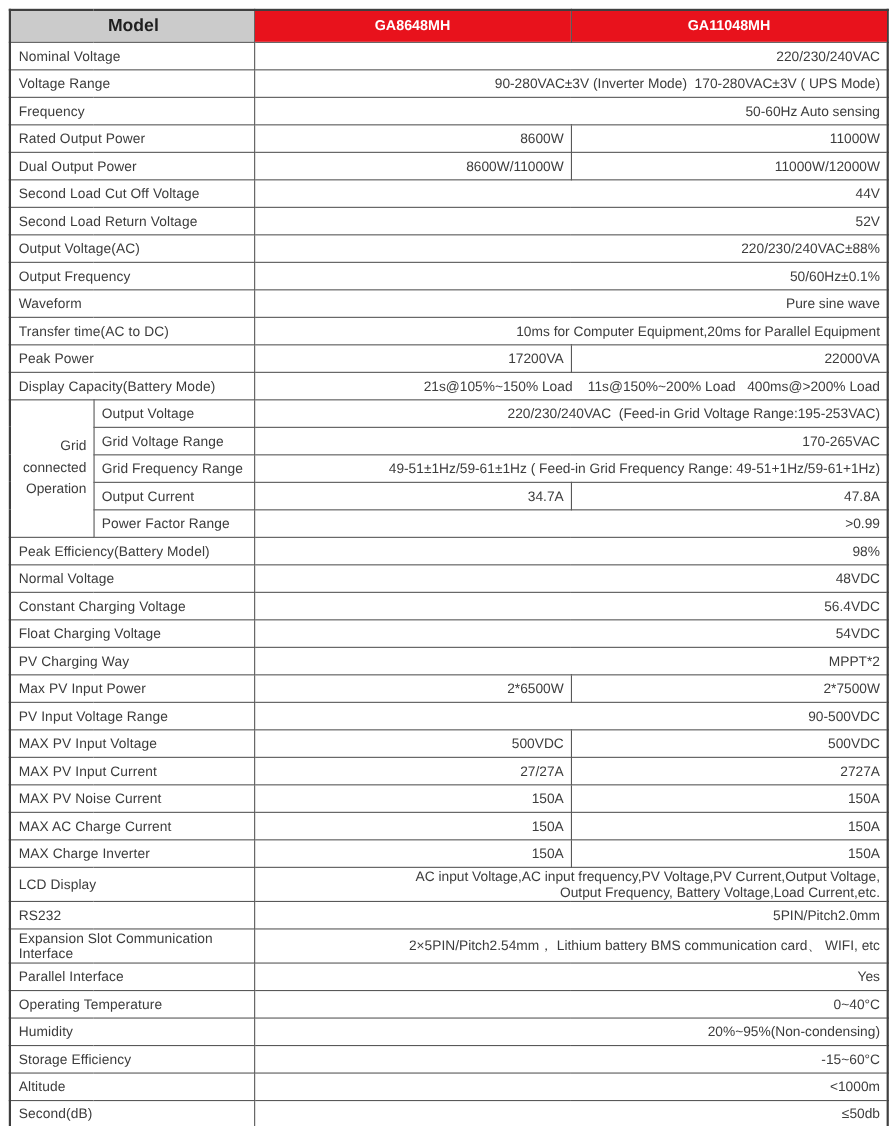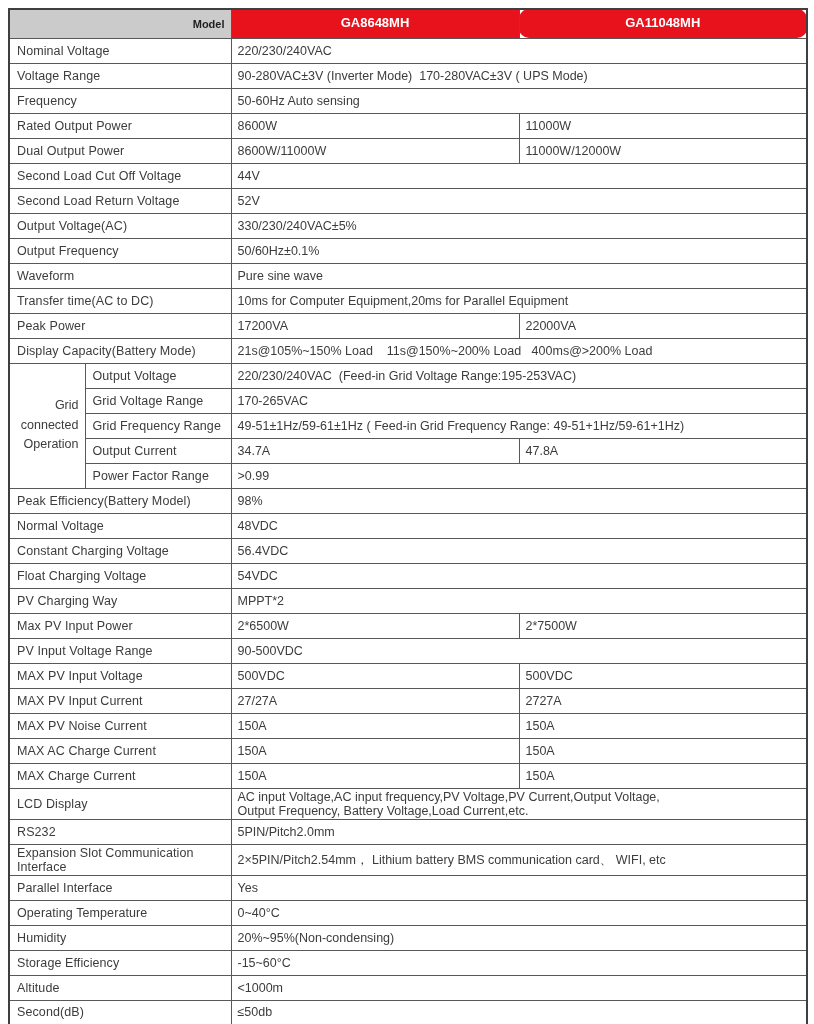--- a/index.html
+++ b/index.html
@@ -28,51 +28,51 @@
     font-size:12.5px;
     line-height:1.12;
     padding:1px 6px;
     vertical-align:middle;
     overflow:hidden;
   }
   thead tr{height:29px;}
   tbody tr{height:25px;}
   th.model-cell{
     background:var(--model-gray);
-    text-align:right;
+    text-align:center;
     font-weight:bold;
-    font-size:11px;
+    font-size:16px;
     color:#1e1e1e;
     padding-left:8px;
   }
   th.col-head{
     background:var(--red);
     color:#ffffff;
     font-weight:bold;
     font-size:13px;
     position:relative;
   }
-  th.col-head-2{border-left:1px solid var(--red);border-radius:10px;}
+  th.col-head-2{border-left:1px solid var(--red);}
   th.col-head-2::before{
     content:"";position:absolute;left:-1px;top:4px;bottom:4px;
     border-left:1px dashed rgba(255,255,255,0.85);
   }
   td.group-cell{
     text-align:right;
     line-height:1.55;
     padding-left:7px;
   }
   td.label-cell{
     text-align:left;
     padding-left:7px;
     letter-spacing:.1px;
     margin-left:37px;
   }
   td.value-cell{
-    text-align:left;
+    text-align:right;
     white-space:pre-line;
   }
 </style>
 </head>
 <body>
 
 <div class="sheet">
   <table>
     <colgroup>
       <col class="c-group">
@@ -113,21 +113,21 @@
         <tr>
           <td class="label-cell" colspan="2">Second Load Cut Off Voltage</td>
           <td class="value-cell" colspan="2">44V</td>
         </tr>
         <tr>
           <td class="label-cell" colspan="2">Second Load Return Voltage</td>
           <td class="value-cell" colspan="2">52V</td>
         </tr>
         <tr>
           <td class="label-cell" colspan="2">Output Voltage(AC)</td>
-          <td class="value-cell" colspan="2">330/230/240VAC±5%</td>
+          <td class="value-cell" colspan="2">220/230/240VAC±88%</td>
         </tr>
         <tr>
           <td class="label-cell" colspan="2">Output Frequency</td>
           <td class="value-cell" colspan="2">50/60Hz±0.1%</td>
         </tr>
         <tr>
           <td class="label-cell" colspan="2">Waveform</td>
           <td class="value-cell" colspan="2">Pure sine wave</td>
         </tr>
         <tr>
@@ -208,21 +208,21 @@
           <td class="label-cell" colspan="2">MAX PV Noise Current</td>
           <td class="value-cell" colspan="1">150A</td>
           <td class="value-cell" colspan="1">150A</td>
         </tr>
         <tr>
           <td class="label-cell" colspan="2">MAX AC Charge Current</td>
           <td class="value-cell" colspan="1">150A</td>
           <td class="value-cell" colspan="1">150A</td>
         </tr>
         <tr>
-          <td class="label-cell" colspan="2">MAX Charge Current</td>
+          <td class="label-cell" colspan="2">MAX Charge Inverter</td>
           <td class="value-cell" colspan="1">150A</td>
           <td class="value-cell" colspan="1">150A</td>
         </tr>
         <tr>
           <td class="label-cell" colspan="2">LCD Display</td>
           <td class="value-cell" colspan="2">AC input Voltage,AC input frequency,PV Voltage,PV Current,Output Voltage,
 Output Frequency, Battery Voltage,Load Current,etc.</td>
         </tr>
         <tr>
           <td class="label-cell" colspan="2">RS232</td>

